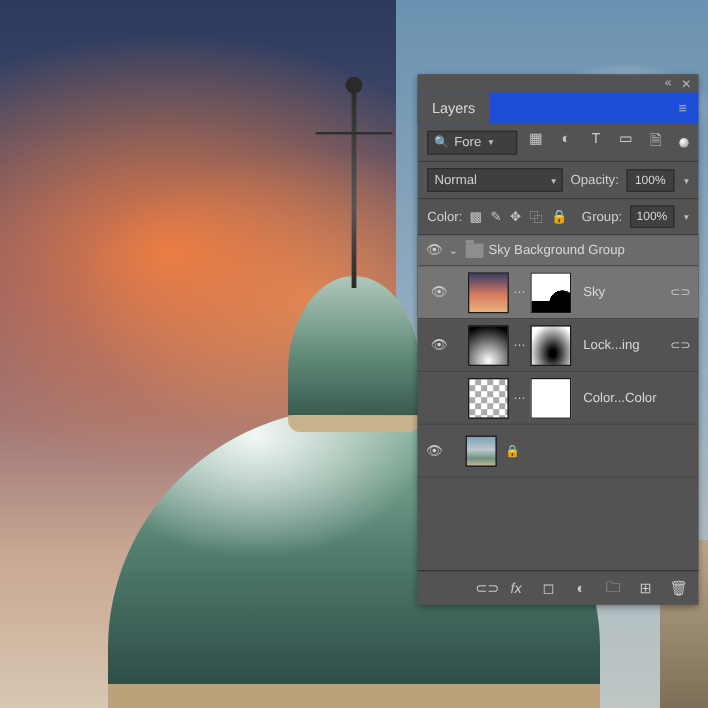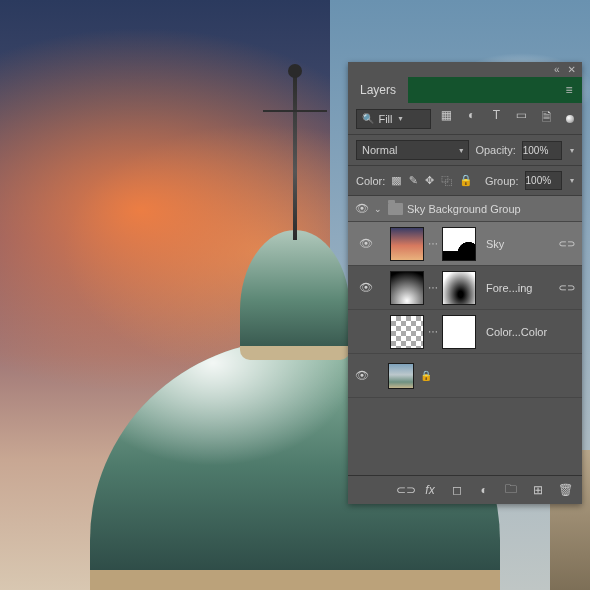--- a/index.html
+++ b/index.html
@@ -72,21 +72,21 @@
     display: flex; flex-direction: column;
   }
   .panel-top {
     height: 15px; background: #535353;
     display: flex; justify-content: flex-end; align-items: center;
     padding: 0 6px; gap: 8px; font-size: 10px; color: #bbb;
   }
   .panel-top span { cursor: default; }
   .tabs {
     display: flex; align-items: center; height: 26px;
-    background: #14532d; padding-left: 0;
+    background: #1d4ed8; padding-left: 0;
   }
   .tab {
     background: #535353; height: 26px; padding: 0 12px;
     display: flex; align-items: center; font-size: 12px;
   }
   .tab-flex { flex: 1; background: #383838; }
   .menu-icon {
     width: 26px; display: flex; align-items: center; justify-content: center;
     color: #bbb; font-size: 12px;
   }
@@ -109,21 +109,21 @@
   .filter-icons i { width: 15px; text-align: center; font-style: normal; font-size: 12px; }
   .dot {
     width: 8px; height: 8px; border-radius: 50%;
     background: radial-gradient(circle at 35% 35%, #fff, #bfbfbf 55%, #7a7a7a);
     margin-left: 4px;
   }
   .blend { width: 118px; }
   .lbl { color: #d0d0d0; font-size: 11px; text-align: right; }
   .pct {
     background: #3f3f3f; border: 1px solid #2c2c2c;
-    height: 19px; width: 42px; 
+    height: 19px; width: 42px; text-align: center;
     line-height: 17px; font-size: 10px;
   }
   .lock-icons { display: flex; gap: 7px; color: #c8c8c8; }
   .lock-icons i { font-style: normal; font-size: 11px; }
 
   .layers {
     flex: 1; overflow: hidden; background: #535353;
     border-bottom: 1px solid #323232;
   }
   .lrow {
@@ -208,21 +208,21 @@
   </div>
   <div class="tabs">
     <div class="tab">Layers</div>
     <div class="tab-flex"></div>
     <div class="menu-icon">≡</div>
   </div>
 
   <div class="row">
     <div class="drop kind">
       <span style="font-size:10px">🔍</span>
-      <span>Fill</span>
+      <span>Fore</span>
       <span class="chev">▾</span>
     </div>
     <div class="filter-icons">
       <i>▦</i>
       <i>◐</i>
       <i>T</i>
       <i>▭</i>
       <i>🗎</i>
     </div>
     <div class="dot"></div>
@@ -270,21 +270,21 @@
       <span class="lname" style="margin-left:6px">Sky</span>
       <span class="link-ic">⊂⊃</span>
     </div>
 
     <div class="lrow tall" style="padding-left:10px">
       <span class="eye">👁</span>
       <span style="width:8px"></span>
       <div class="thumb grad1"></div>
       <span class="clip">⋯</span>
       <div class="thumb grad2"></div>
-      <span class="lname" style="margin-left:6px">Fore...ing</span>
+      <span class="lname" style="margin-left:6px">Lock...ing</span>
       <span class="link-ic">⊂⊃</span>
     </div>
 
     <div class="lrow tall" style="padding-left:10px">
       <span class="eye hidden">👁</span>
       <span style="width:8px"></span>
       <div class="thumb checker"></div>
       <span class="clip">⋯</span>
       <div class="thumb white"></div>
       <span class="lname" style="margin-left:6px">Color...Color</span>

